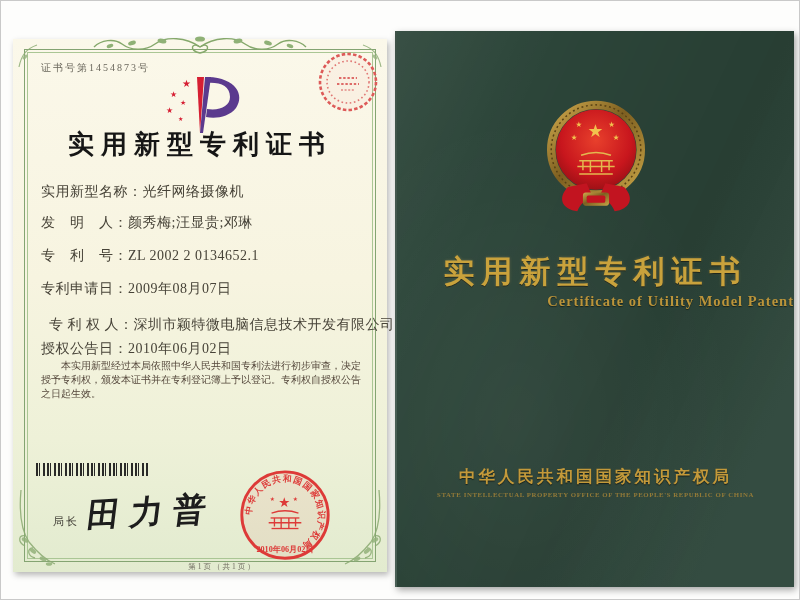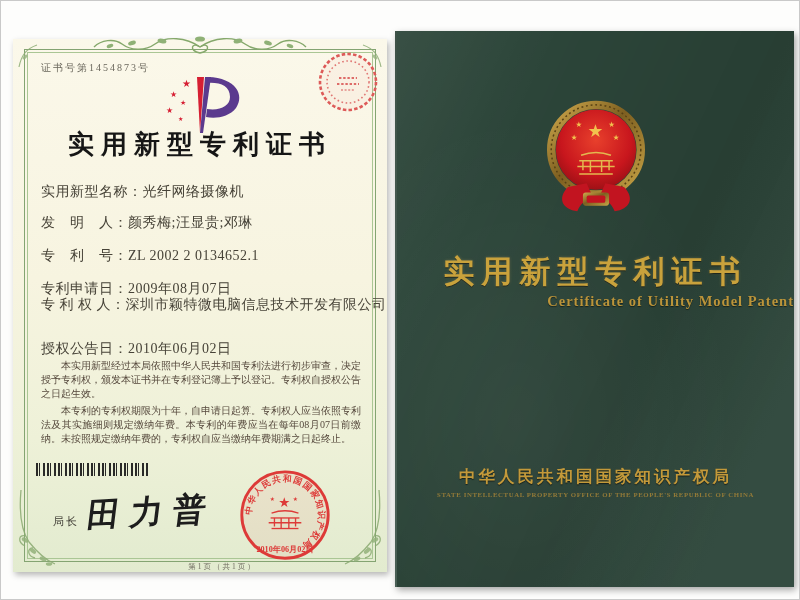--- a/index.html
+++ b/index.html
@@ -16,21 +16,21 @@
   .corner-vine{position:absolute;opacity:.85;}
   .vine-bl{left:2px;bottom:4px;}
   .vine-br{right:2px;bottom:4px;transform:scaleX(-1);}
   .vine-tl{left:4px;top:4px;width:22px;}
   .vine-tr{right:4px;top:4px;width:22px;transform:scaleX(-1);}
   .sipo-logo{position:absolute;left:50%;top:34px;transform:translateX(-50%);}
   .cert-title{position:absolute;left:0;right:0;top:88px;text-align:center;
     font-size:26px;font-weight:bold;color:#161616;letter-spacing:7px;}
   .fields{position:absolute;left:28px;right:26px;top:140px;}
   .field-row{position:absolute;left:0;right:0;font-size:14px;color:#474338;letter-spacing:.5px;white-space:nowrap;}
-  .f0{top:4px;} .f1{top:35px;} .f2{top:68px;} .f3{top:101px;} .f4{top:117px;} .f5{top:161px;}
+  .f0{top:4px;} .f1{top:35px;} .f2{top:68px;} .f3{top:101px;} .f4{top:137px;margin-left:8px;} .f5{top:161px;}
   .paras{position:absolute;left:28px;right:26px;top:320px;font-size:10px;line-height:1.4;
     color:#55483c;text-align:justify;}
   .paras p{margin:0 0 3px 0;text-indent:2em;}
   .barcode{position:absolute;left:23px;top:424px;width:112px;height:13px;
     background:repeating-linear-gradient(90deg,#2a2a28 0 2px,transparent 2px 3px,#2a2a28 3px 4px,transparent 4px 7px,#2a2a28 7px 9px,transparent 9px 11px);}
   .director-row{position:absolute;left:40px;top:455px;width:200px;height:60px;}
   .director-label{position:absolute;left:0;top:20px;font-size:11px;color:#3d3a32;letter-spacing:2px;}
   .signature{position:absolute;left:34px;top:-4px;font-size:33px;font-weight:bold;color:#1d1d1d;
     letter-spacing:10px;transform:rotate(-3deg) skewX(-10deg);font-family:"Liberation Serif",serif;}
   .seal{position:absolute;left:224px;top:430px;width:96px;height:96px;}
@@ -146,21 +146,20 @@
       <div class="field-row f0"><span>实用新型名称：</span><span>光纤网络摄像机</span></div>
       <div class="field-row f1"><span>发　明　人：</span><span>颜秀梅;汪显贵;邓琳</span></div>
       <div class="field-row f2"><span>专　利　号：</span><span>ZL 2002 2 0134652.1</span></div>
       <div class="field-row f3"><span>专利申请日：</span><span>2009年08月07日</span></div>
       <div class="field-row f4"><span>专 利 权 人：</span><span>深圳市颖特微电脑信息技术开发有限公司</span></div>
       <div class="field-row f5"><span>授权公告日：</span><span>2010年06月02日</span></div>
     </div>
 
     <div class="paras">
       <p>本实用新型经过本局依照中华人民共和国专利法进行初步审查，决定授予专利权，颁发本证书并在专利登记簿上予以登记。专利权自授权公告之日起生效。</p>
-      <p>本专利的专利权期限为十年，自申请日起算。专利权人应当依照专利法及其实施细则规定缴纳年费。本专利的年费应当在每年08月07日前缴纳。未按照规定缴纳年费的，专利权自应当缴纳年费期满之日起终止。</p>
     </div>
 
     <div class="barcode"></div>
 
     <div class="director-row">
       <span class="director-label">局长</span>
       <span class="signature">田力普</span>
     </div>
 
     <svg class="seal" viewBox="0 0 100 100">

